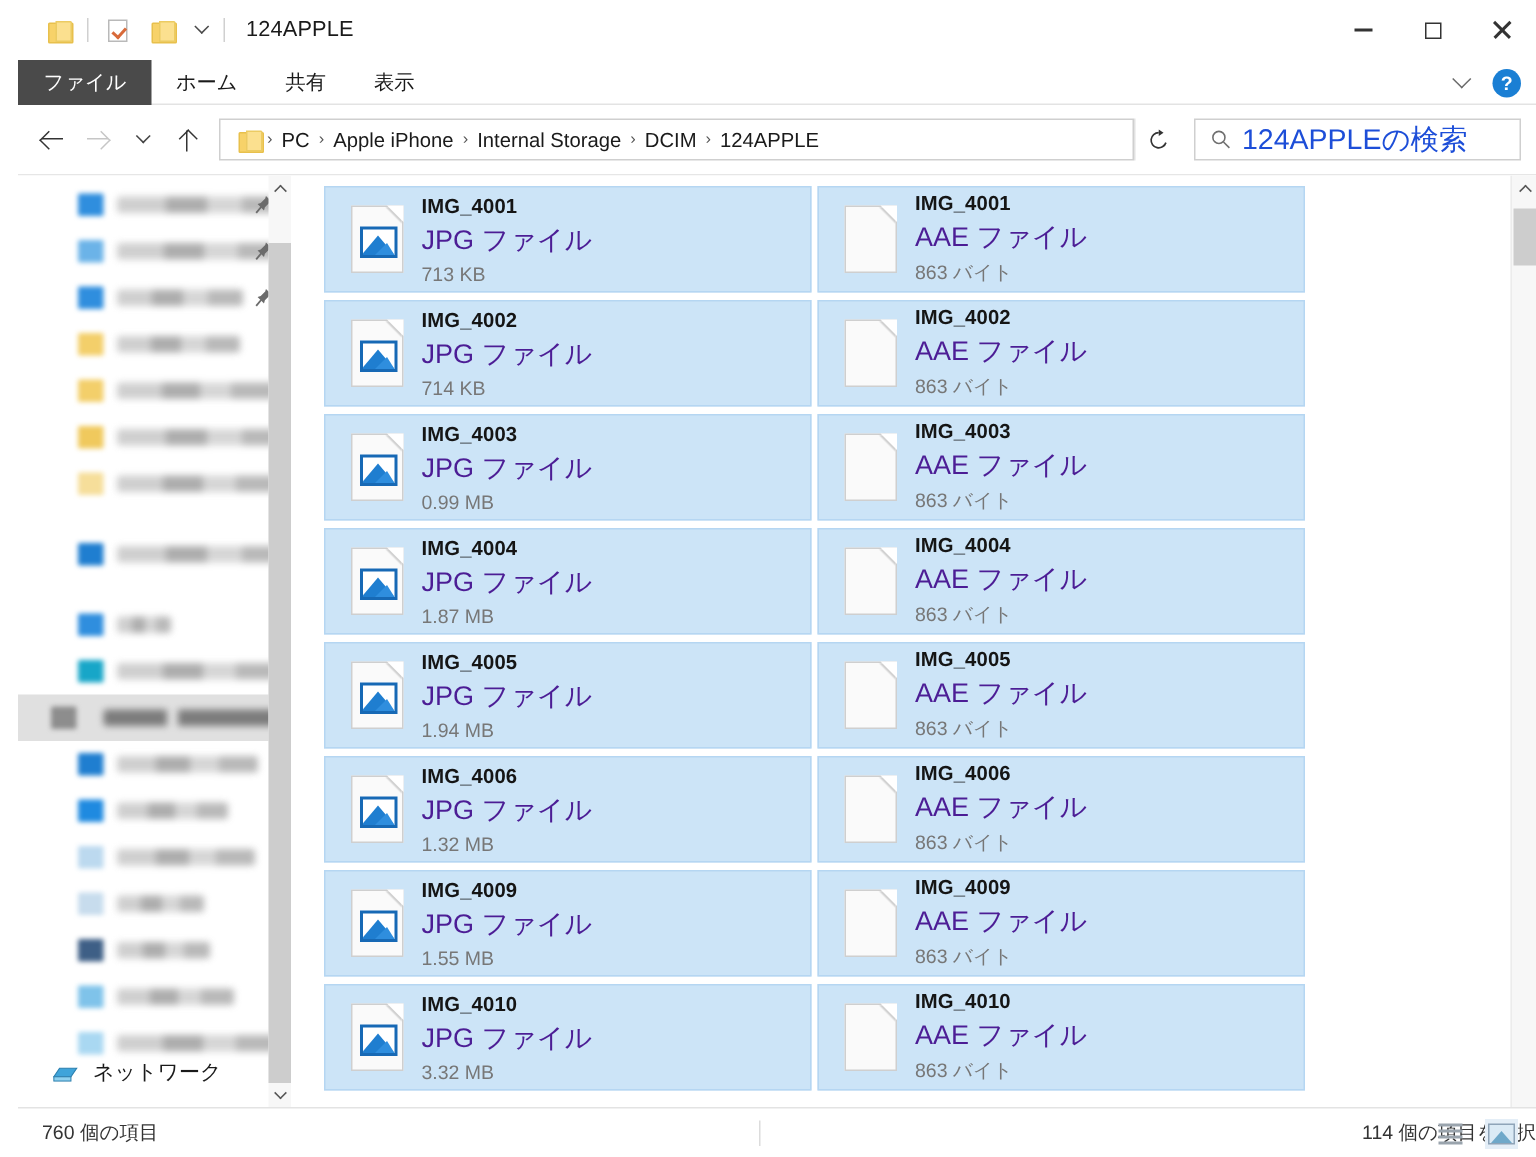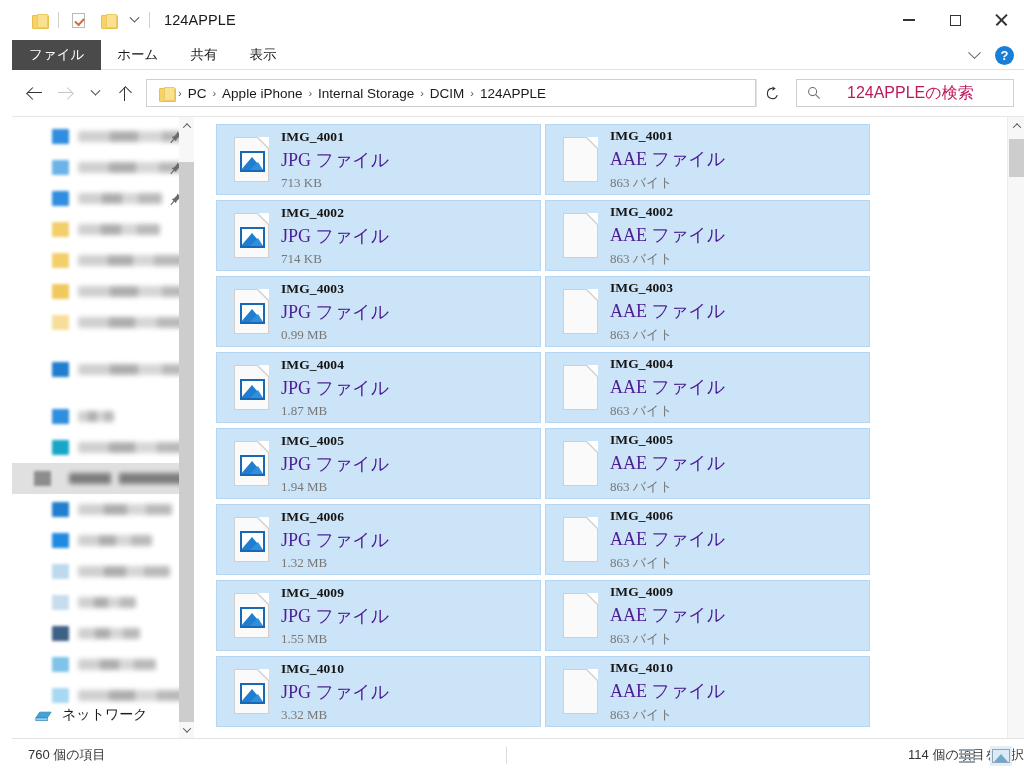--- a/index.html
+++ b/index.html
@@ -69,21 +69,21 @@
     border-left:1.4px solid #333; border-top:1.4px solid #333; transform: rotate(45deg); }
   .crumbbox { flex: 1; height: 28px; border: 1px solid #cfcfcf; background: #fff; display: flex; align-items: center;
               margin-left: 6px; padding: 0 2px 0 8px; min-width: 0; }
   .crumbs { display: flex; align-items: center; flex: 1; min-width: 0; overflow: hidden; }
   .crumb { font-size: 13.5px; color: #1a1a1a; padding: 0 5px; white-space: nowrap; }
   .crumb-sep { color: #555; font-size: 11px; padding: 0 1px; }
   .crumb-drop { width: 26px; height: 26px; display: flex; align-items: center; justify-content: center; flex: 0 0 26px; }
   .refresh-btn { width: 32px; height: 28px; display: flex; align-items: center; justify-content: center; border-left: 1px solid #e2e2e2; flex: 0 0 32px; }
   .searchbox { width: 218px; height: 28px; border: 1px solid #cfcfcf; background: #fff; display: flex; align-items: center;
                margin-left: 8px; padding-left: 10px; flex: 0 0 218px; }
-  .search-ph { font-size: 16px; color: #be185d; margin-left: 26px; }
+  .search-ph { font-size: 19px; color: #1d4ed8; margin-left: 7px; }
 
   
   .body { flex: 1; display: flex; min-height: 0; border-top: 1px solid #e6e6e6; }
 
   
   .sidebar { width: 182px; flex: 0 0 182px; background: #ffffff; position: relative; overflow: hidden; }
   .nav-list { padding-top: 4px; }
   .nav-item { height: 31px; display: flex; align-items: center; padding-left: 40px; position: relative; }
   .nav-item.sel { background: #e0e0e0; padding-left: 22px; }
   .nav-item.sel .blur-label { margin-left: 18px; }
@@ -110,21 +110,21 @@
   .doc { position: relative; width: 35px; height: 45px; background: #fafafa; border: 1px solid #cfcfcf;
          box-shadow: 0 0 0 0 transparent; }
   .doc:after { content: ""; position: absolute; right: -1px; top: -1px; width: 0; height: 0;
     border-left: 11px solid transparent; border-top: 11px solid #ffffff;
     filter: drop-shadow(-1px 1px 0 #cfcfcf); }
   .doc .pic { position: absolute; left: 5px; top: 13px; width: 25px; height: 21px; background: #ffffff; border: 2px solid #1769b5; overflow: hidden; }
   .doc .pic:before { content: ""; position: absolute; left: -1px; bottom: 0; width: 0; height: 0;
     border-left: 11px solid transparent; border-right: 11px solid transparent; border-bottom: 13px solid #1f7ed0; }
   .doc .pic:after { content: ""; position: absolute; right: 0px; bottom: 0; width: 0; height: 0;
     border-left: 8px solid transparent; border-right: 5px solid transparent; border-bottom: 8px solid #2f8ede; }
-  .tile-text { display: flex; flex-direction: column; justify-content: center; margin-left: 8px; gap: 3px; font-family: Liberation Serif, serif; }
+  .tile-text { display: flex; flex-direction: column; justify-content: center; margin-left: 8px; gap: 3px; }
   .t-name { font-size: 13.5px; color: #151515; font-weight: bold; letter-spacing: .1px; }
   .t-type { font-size: 18px; color: #4c1d95; }
   .t-size { font-size: 13px; color: #777777; }
 
   .main-scroll { position: absolute; right: 0; top: 0; width: 17px; height: 100%; background: #f7f7f7; border-left: 1px solid #ececec; }
   .ms-btn { position: absolute; left: 0; width: 17px; height: 18px; display: flex; align-items: center; justify-content: center; }
   .ms-thumb { position: absolute; left: 1px; width: 15px; top: 22px; height: 38px; background: #cdcdcd; }
 
   
   .statusbar { height: 33px; flex: 0 0 33px; border-top: 1px solid #e3e3e3; display: flex; align-items: center;

